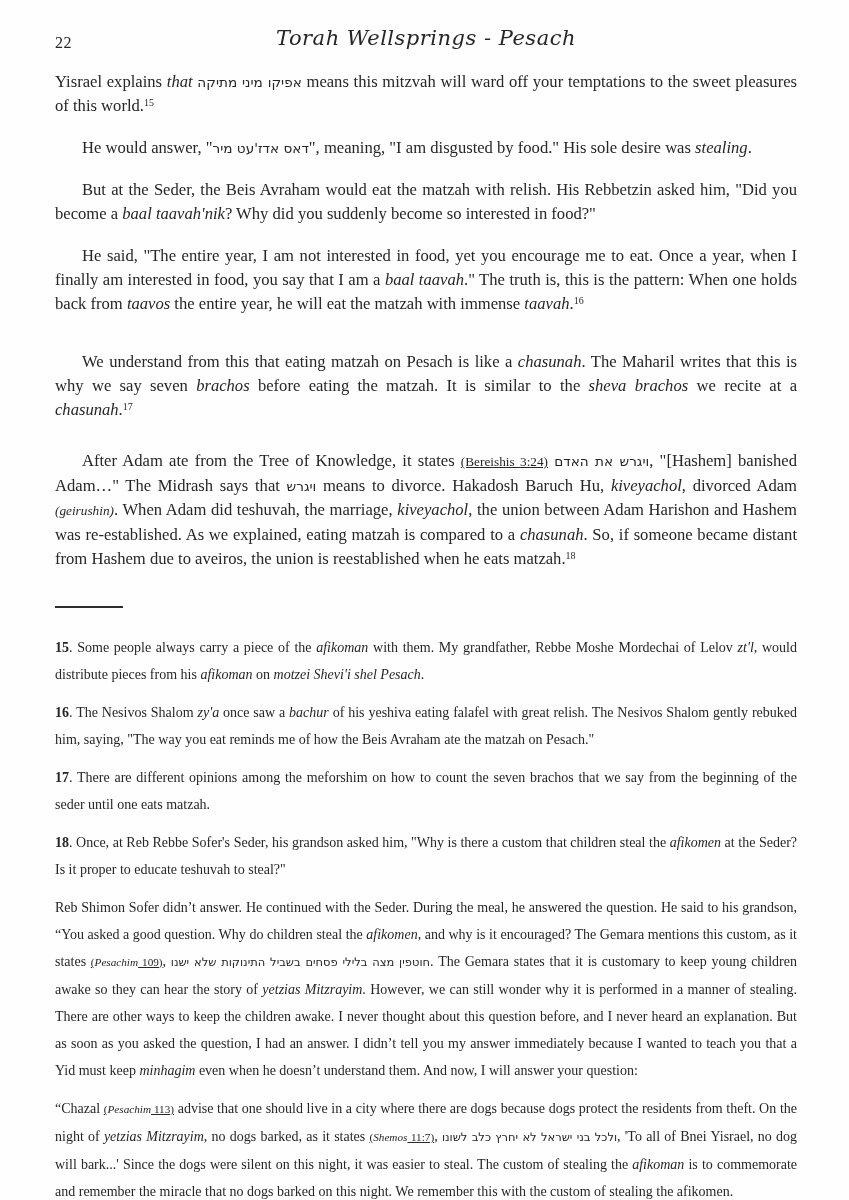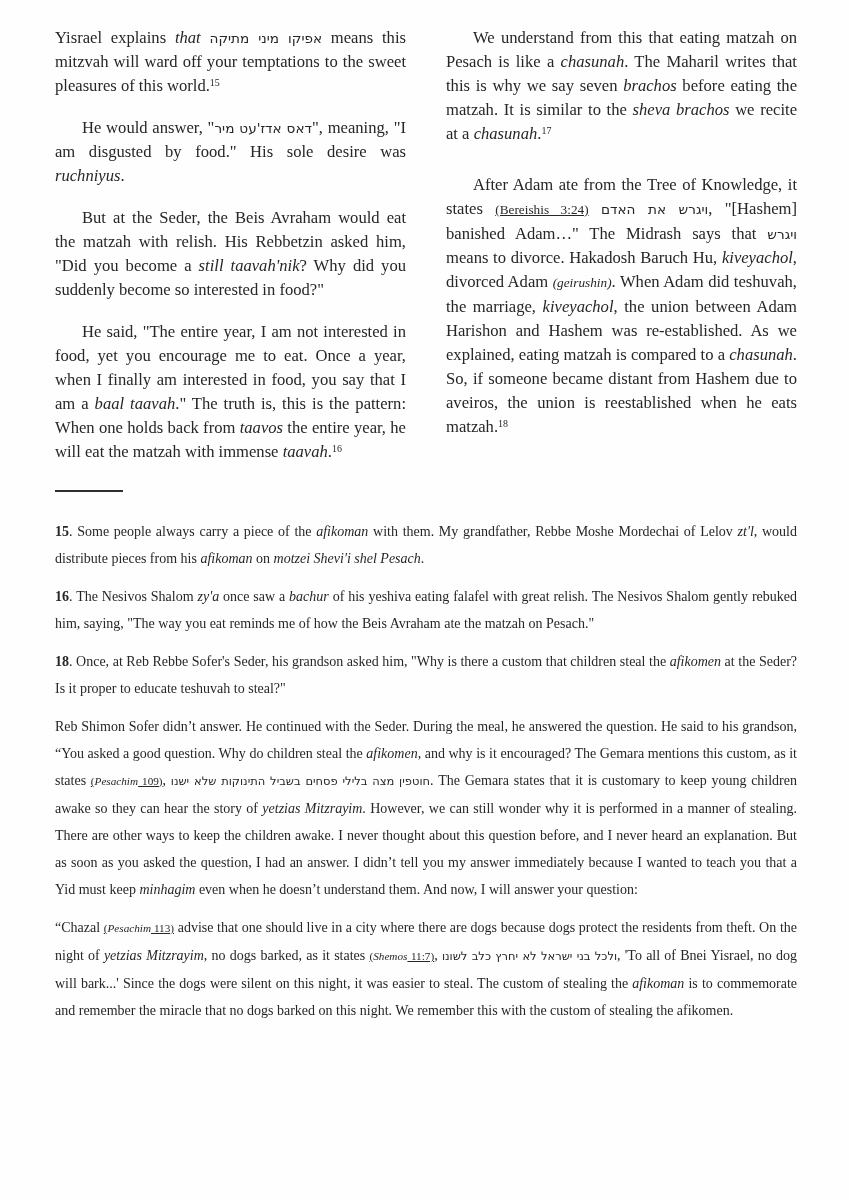--- a/index.html
+++ b/index.html
@@ -23,21 +23,21 @@
   .page-title {
     position: absolute; left: 0; right: 0; top: 0; margin: 0;
     text-align: center;
     font-family: "DejaVu Serif", serif;
     font-style: italic;
     font-weight: 500;
     font-size: 21px;
     letter-spacing: 0.5px;
   }
   
-  .columns { display: flex; gap: 40px; }
+  .columns { display: flex; gap: 16px; flex-direction: column; }
   .col { flex: 1; font-size: 16.6px; line-height: 24px; text-align: justify; }
   .para { margin: 0 0 18px 0; text-indent: 27px; }
   .para.first { text-indent: 0; }
   .col-right .para { margin-bottom: 27px; }
   
   .i { font-style: italic; }
   .b { font-weight: 700; }
   .he { font-family: "DejaVu Sans", sans-serif; font-size: 0.82em; }
   .ref { font-size: 0.8em; text-decoration: underline; }
   .refi { font-size: 0.8em; font-style: italic; }
@@ -49,37 +49,42 @@
     margin: 8px 0 26px 0;
   }
   .footnotes { font-size: 14px; line-height: 27px; text-align: justify; }
   .fn { margin: 0 0 11px 0; }
 </style>
 </head>
 <body>
 
 <div class="page">
 
+  <header class="page-header">
+    <span class="page-num">22</span>
+    <h1 class="page-title">Torah Wellsprings - Pesach</h1>
+  </header>
 
   <main class="columns">
     <section class="col col-left">
       <p class="para first"><span>Yisrael explains </span><span class="i">that</span><span> </span><span class="he" dir="rtl">אפיקו מיני מתיקה</span><span> means this mitzvah will ward off your temptations to the sweet pleasures of this world.</span><sup>15</sup></p>
-      <p class="para"><span>He would answer, "</span><span class="he" dir="rtl">דאס אדז'עט מיר</span><span>", meaning, "I am disgusted by food." His sole desire was </span><span class="i">ruchniyus</span><span>.</span></p>
-      <p class="para"><span>But at the Seder, the Beis Avraham would eat the matzah with relish. His Rebbetzin asked him, "Did you become a </span><span class="i">still taavah'nik</span><span>? Why did you suddenly become so interested in food?"</span></p>
+      <p class="para"><span>He would answer, "</span><span class="he" dir="rtl">דאס אדז'עט מיר</span><span>", meaning, "I am disgusted by food." His sole desire was </span><span class="i">stealing</span><span>.</span></p>
+      <p class="para"><span>But at the Seder, the Beis Avraham would eat the matzah with relish. His Rebbetzin asked him, "Did you become a </span><span class="i">baal taavah'nik</span><span>? Why did you suddenly become so interested in food?"</span></p>
       <p class="para"><span>He said, "The entire year, I am not interested in food, yet you encourage me to eat. Once a year, when I finally am interested in food, you say that I am a </span><span class="i">baal taavah</span><span>." The truth is, this is the pattern: When one holds back from </span><span class="i">taavos</span><span> the entire year, he will eat the matzah with immense </span><span class="i">taavah</span><span>.</span><sup>16</sup></p>
     </section>
     <section class="col col-right">
       <p class="para"><span>We understand from this that eating matzah on Pesach is like a </span><span class="i">chasunah</span><span>. The Maharil writes that this is why we say seven </span><span class="i">brachos</span><span> before eating the matzah. It is similar to the </span><span class="i">sheva brachos</span><span> we recite at a </span><span class="i">chasunah</span><span>.</span><sup>17</sup></p>
       <p class="para"><span>After Adam ate from the Tree of Knowledge, it states </span><span class="ref">(Bereishis 3:24)</span><span> </span><span class="he" dir="rtl">ויגרש את האדם</span><span>, "[Hashem] banished Adam…" The Midrash says that </span><span class="he" dir="rtl">ויגרש</span><span> means to divorce. Hakadosh Baruch Hu, </span><span class="i">kiveyachol</span><span>, divorced Adam </span><span class="refi">(geirushin)</span><span>. When Adam did teshuvah, the marriage, </span><span class="i">kiveyachol</span><span>, the union between Adam Harishon and Hashem was re-established. As we explained, eating matzah is compared to a </span><span class="i">chasunah</span><span>. So, if someone became distant from Hashem due to aveiros, the union is reestablished when he eats matzah.</span><sup>18</sup></p>
     </section>
   </main>
 
   <div class="fn-divider"></div>
 
   <section class="footnotes">
     <p class="fn"><span class="b">15</span><span>. Some people always carry a piece of the </span><span class="i">afikoman</span><span> with them. My grandfather, Rebbe Moshe Mordechai of Lelov </span><span class="i">zt'l</span><span>, would distribute pieces from his </span><span class="i">afikoman</span><span> on </span><span class="i">motzei Shevi'i shel Pesach</span><span>.</span></p>
     <p class="fn"><span class="b">16</span><span>. The Nesivos Shalom </span><span class="i">zy'a</span><span> once saw a </span><span class="i">bachur</span><span> of his yeshiva eating falafel with great relish. The Nesivos Shalom gently rebuked him, saying, "The way you eat reminds me of how the Beis Avraham ate the matzah on Pesach."</span></p>
+    <p class="fn"><span class="b">17</span><span>. There are different opinions among the meforshim on how to count the seven brachos that we say from the beginning of the seder until one eats matzah.</span></p>
     <p class="fn"><span class="b">18</span><span>. Once, at Reb Rebbe Sofer's Seder, his grandson asked him, "Why is there a custom that children steal the </span><span class="i">afikomen</span><span> at the Seder? Is it proper to educate teshuvah to steal?"</span></p>
     <p class="fn"><span>Reb Shimon Sofer didn’t answer. He continued with the Seder. During the meal, he answered the question. He said to his grandson, “You asked a good question. Why do children steal the </span><span class="i">afikomen</span><span>, and why is it encouraged? The Gemara mentions this custom, as it states </span><span class="ref">(</span><span class="refi">Pesachim</span><span class="ref"> 109)</span><span>, </span><span class="he" dir="rtl">חוטפין מצה בלילי פסחים בשביל התינוקות שלא ישנו</span><span>. The Gemara states that it is customary to keep young children awake so they can hear the story of </span><span class="i">yetzias Mitzrayim</span><span>. However, we can still wonder why it is performed in a manner of stealing. There are other ways to keep the children awake. I never thought about this question before, and I never heard an explanation. But as soon as you asked the question, I had an answer. I didn’t tell you my answer immediately because I wanted to teach you that a Yid must keep </span><span class="i">minhagim</span><span> even when he doesn’t understand them. And now, I will answer your question:</span></p>
     <p class="fn"><span>“Chazal </span><span class="ref">(</span><span class="refi">Pesachim</span><span class="ref"> 113)</span><span> advise that one should live in a city where there are dogs because dogs protect the residents from theft. On the night of </span><span class="i">yetzias Mitzrayim</span><span>, no dogs barked, as it states </span><span class="ref">(</span><span class="refi">Shemos</span><span class="ref"> 11:7)</span><span>, </span><span class="he" dir="rtl">ולכל בני ישראל לא יחרץ כלב לשונו</span><span>, 'To all of Bnei Yisrael, no dog will bark...' Since the dogs were silent on this night, it was easier to steal. The custom of stealing the </span><span class="i">afikoman</span><span> is to commemorate and remember the miracle that no dogs barked on this night. We remember this with the custom of stealing the afikomen.</span></p>
   </section>
 
 </div>
 
 </body></html>

